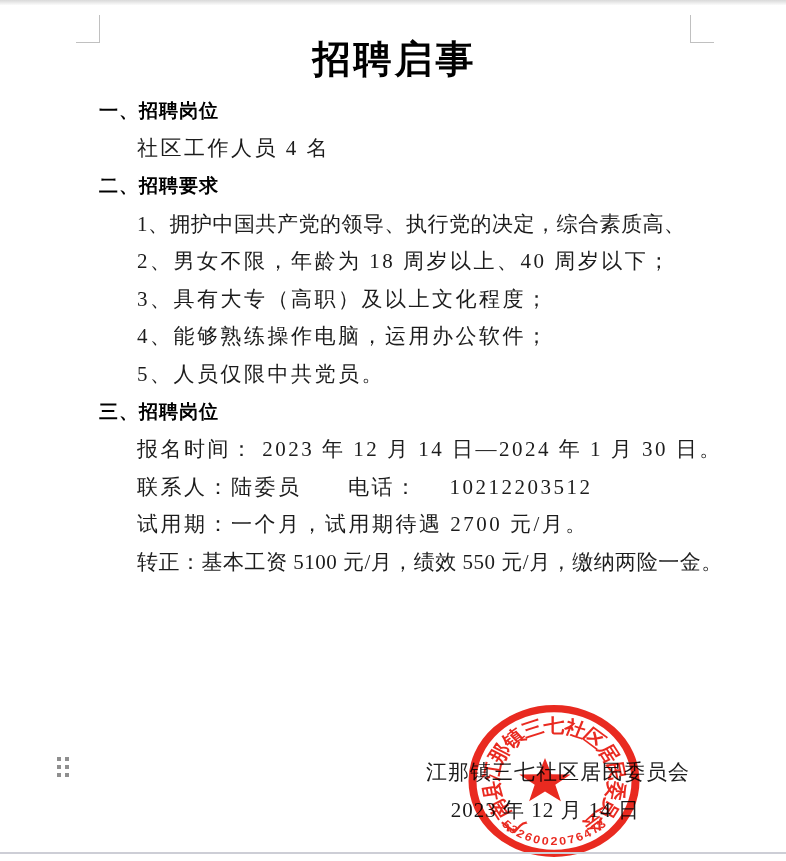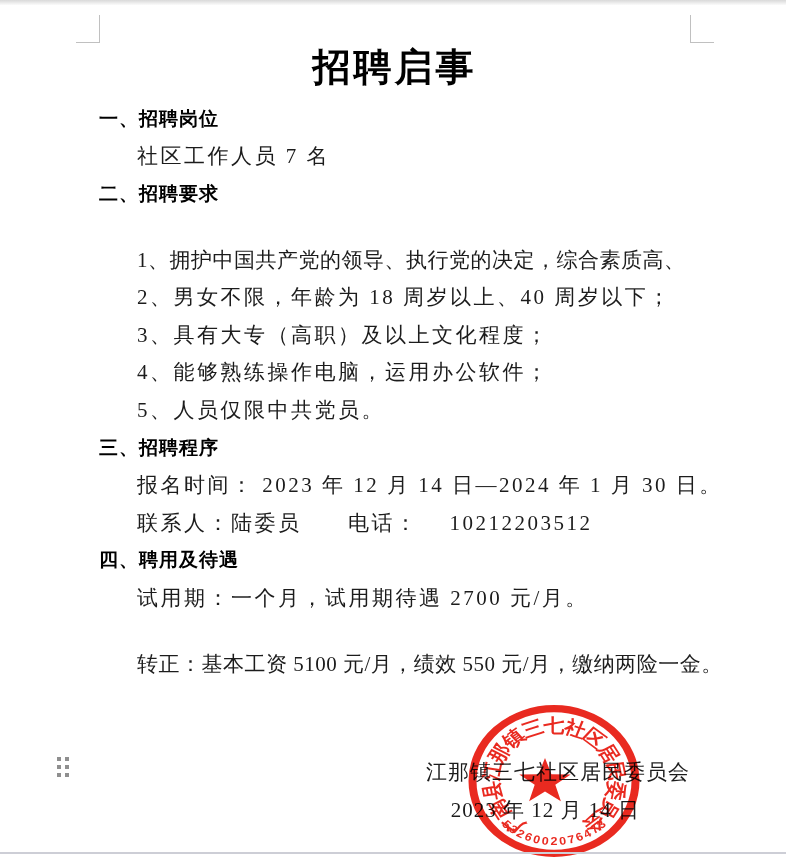--- a/index.html
+++ b/index.html
@@ -5,26 +5,26 @@
   html,body{margin:0;padding:0;background:#fff;}
   .page{position:relative;width:786px;height:861px;background:#ffffff;overflow:hidden;
         font-family:"Liberation Serif","DejaVu Serif",serif;color:#1c1c1c;}
   .top-shade{position:absolute;left:0;top:0;width:786px;height:5px;
              background:linear-gradient(to bottom,#d9d9d9,#fbfbfb);}
   
   .crop-tl{position:absolute;left:76px;top:15px;width:23px;height:27px;
            border-right:1px solid #c0c0c0;border-bottom:1px solid #c0c0c0;}
   .crop-tr{position:absolute;left:690px;top:15px;width:23px;height:27px;
            border-left:1px solid #c0c0c0;border-bottom:1px solid #c0c0c0;}
-  .content{position:absolute;left:99px;top:36px;width:591px;}
+  .content{position:absolute;left:99px;top:28px;width:591px;}
   .doc-title{height:64px;line-height:62px;text-align:center;font-size:38px;font-weight:bold;
              letter-spacing:3px;color:#000;}
   .line{height:37.6px;display:flex;align-items:center;font-size:21px;letter-spacing:2.5px;
         white-space:pre;}
-  .line.tight{letter-spacing:0.5px;margin-top:28px;}
+  .line.tight{letter-spacing:0.5px;}
   .heading{font-family:"Liberation Sans","DejaVu Sans",sans-serif;font-weight:bold;
            font-size:19px;letter-spacing:1px;color:#000;text-align:center;}
   .indent{padding-left:38px;}
   .sig-line{position:absolute;left:99px;top:753px;width:591px;height:37.6px;display:flex;
             align-items:center;justify-content:flex-end;font-size:21px;letter-spacing:1px;}
   .date-line{position:absolute;left:99px;top:791px;width:541px;height:37.6px;display:flex;
              align-items:center;justify-content:flex-end;font-size:21px;letter-spacing:1px;}
   .dots-handle{position:absolute;left:57px;top:757px;display:grid;
                grid-template-columns:4px 4px;grid-auto-rows:4px;gap:4px;cursor:move;}
   .dots-handle i{background:#8f8f8f;display:block;}
@@ -43,34 +43,33 @@
 
 <div class="page">
   <div class="top-shade"></div>
   <div class="crop-tl"></div>
   <div class="crop-tr"></div>
 
   <div class="content">
     <div class="doc-title">招聘启事</div>
 
     <div class="line heading">一、招聘岗位</div>
-    <div class="line indent">社区工作人员 7 名</div>
+    <div class="line indent">社区工作人员 4 名</div>
 
     <div class="line heading">二、招聘要求</div>
     <div class="line indent tight">1、拥护中国共产党的领导、执行党的决定，综合素质高、</div>
     <div class="line indent">2、男女不限，年龄为 18 周岁以上、40 周岁以下；</div>
     <div class="line indent">3、具有大专（高职）及以上文化程度；</div>
     <div class="line indent">4、能够熟练操作电脑，运用办公软件；</div>
     <div class="line indent">5、人员仅限中共党员。</div>
 
-    <div class="line heading">三、招聘程序</div>
+    <div class="line heading">三、招聘岗位</div>
     <div class="line indent">报名时间： 2023 年 12 月 14 日—2024 年 1 月 30 日。</div>
     <div class="line indent">联系人：陆委员      电话：    10212203512</div>
 
-    <div class="line heading">四、聘用及待遇</div>
     <div class="line indent">试用期：一个月，试用期待遇 2700 元/月。</div>
     <div class="line indent tight">转正：基本工资 5100 元/月，绩效 550 元/月，缴纳两险一金。</div>
   </div>
 
   <div class="sig-line">江那镇三七社区居民委员会</div>
   <div class="date-line">2023 年 12 月 14 日</div>
 
   <div class="dots-handle">
     <i></i>
       <i></i>

